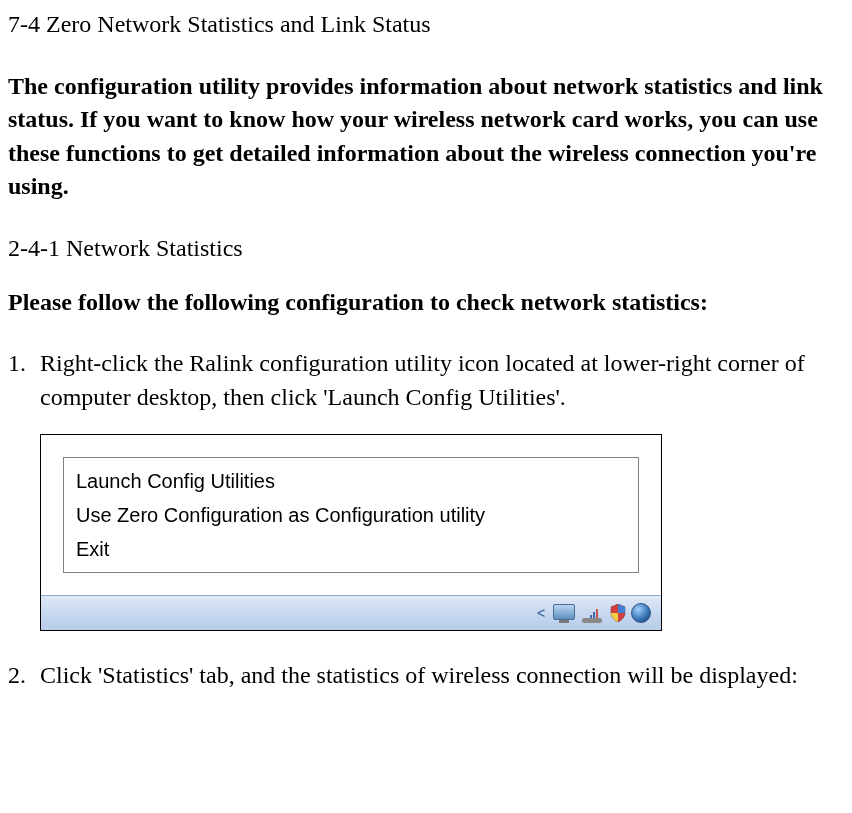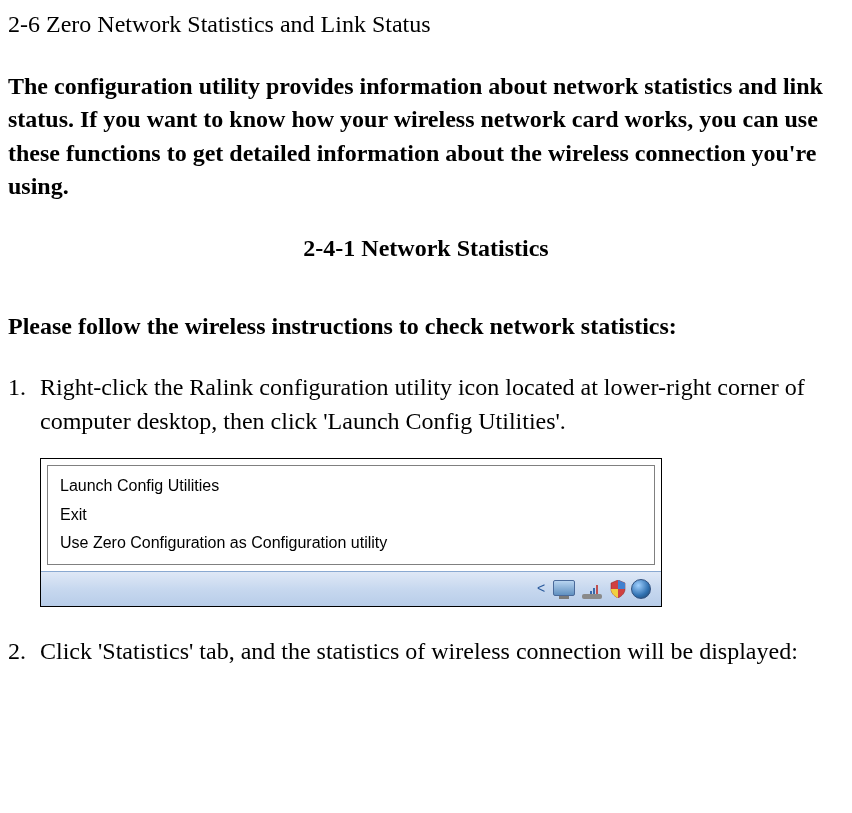--- a/index.html
+++ b/index.html
@@ -15,23 +15,22 @@
     }
     .section-heading {
       margin: 0 0 28px 0;
       font-weight: normal;
     }
     .paragraph {
       margin: 0 0 28px 0;
       font-weight: bold;
     }
     .subsection-heading {
-      margin: 0 0 44px 0;
-      font-weight: bold;
-      text-align: center;
+      margin: 0 0 20px 0;
+      font-weight: normal;
     }
     .ol-item {
       display: flex;
       margin: 0 0 20px 0;
     }
     .ol-number {
       width: 32px;
       flex-shrink: 0;
     }
     .ol-text {
@@ -42,24 +41,24 @@
     }
     .win-context {
       border: 1px solid #000;
       width: 620px;
       background: #fff;
       position: relative;
     }
     .menu-area {
       border: 1px solid #808080;
       background: #fff;
-      margin: 6px;
+      margin: 22px;
       padding: 6px 2px;
       font-family: Tahoma, Arial, sans-serif;
-      font-size: 16px;
+      font-size: 20px;
       color: #000;
     }
     .menu-item {
       padding: 3px 10px;
       white-space: nowrap;
     }
     .taskbar {
       height: 34px;
       background: linear-gradient(to bottom, #dfe8f6 0%, #c7d8ef 50%, #b8cde9 100%);
       border-top: 1px solid #8aa9d1;
@@ -143,46 +142,46 @@
       border-radius: 50%;
       background: radial-gradient(circle at 35% 30%, #a0d0ff, #3070b0 60%, #204060);
       border: 1px solid #305080;
       box-sizing: border-box;
     }
   </style>
 </head>
 <body>
 
 <div class="section-heading">
-  <span>2-6</span>
+  <span>7-4</span>
   <span> </span>
   <span>Zero Network Statistics and Link Status</span>
 </div>
 
 <div class="paragraph">The configuration utility provides information about network statistics and link status. If you want to know how your wireless network card works, you can use these functions to get detailed information about the wireless connection you're using.</div>
 
 <div class="subsection-heading">
   <span>2-4-1</span>
   <span> </span>
   <span>Network Statistics</span>
 </div>
 
-<div class="paragraph">Please follow the wireless instructions to check network statistics:</div>
+<div class="paragraph">Please follow the following configuration to check network statistics:</div>
 
 <div class="ol-item">
   <div class="ol-number">1.</div>
   <div class="ol-text">Right-click the Ralink configuration utility icon located at lower-right corner of computer desktop, then click 'Launch Config Utilities'.</div>
 </div>
 
 <div class="screenshot-wrap">
   <div class="win-context">
     <div class="menu-area">
       <div class="menu-item">Launch Config Utilities</div>
+      <div class="menu-item">Use Zero Configuration as Configuration utility</div>
       <div class="menu-item">Exit</div>
-      <div class="menu-item">Use Zero Configuration as Configuration utility</div>
     </div>
     <div class="taskbar">
       <div class="tray-chevron">&lt;</div>
       <div class="tray-icon-monitor">
         <div class="monitor-body"></div>
         <div class="monitor-stand"></div>
       </div>
       <div class="tray-icon-wifi">
         <div class="wifi-base"></div>
         <div class="wifi-bars">

